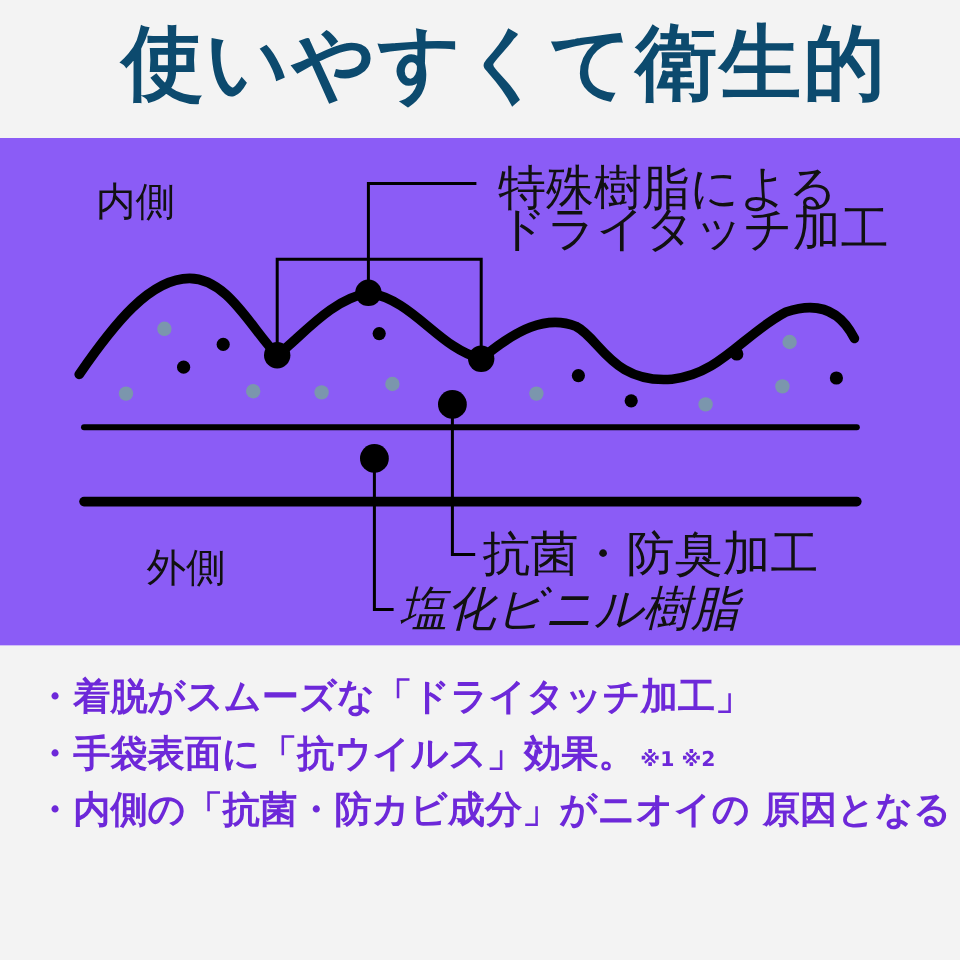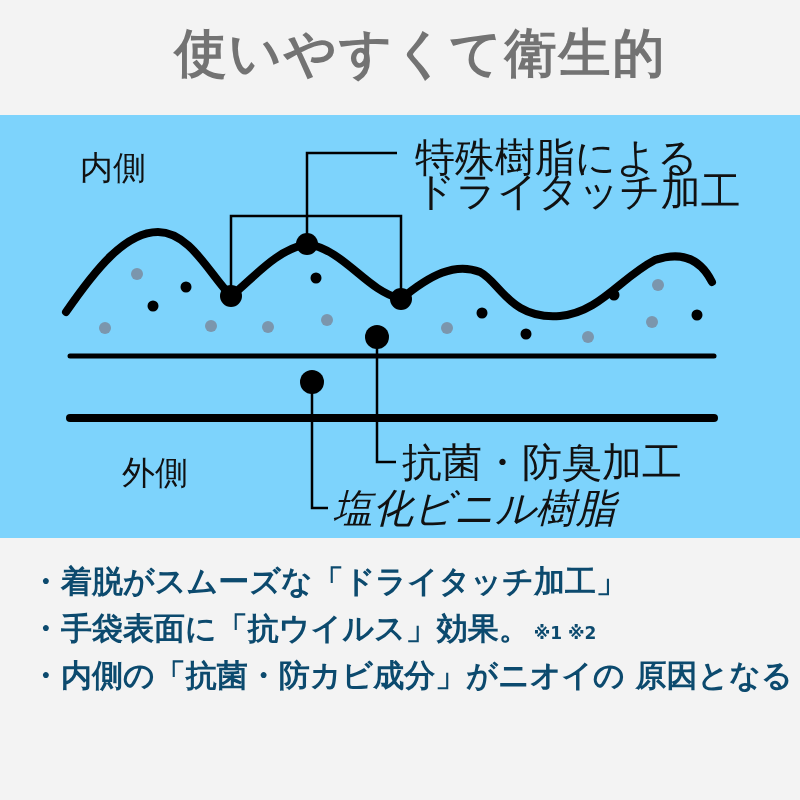--- a/index.html
+++ b/index.html
@@ -9,42 +9,42 @@
     font-family: "DejaVu Sans", "Liberation Sans", sans-serif;
     color: #111;
     position: relative;
   }
   .header {
     position: absolute; left: 0; top: 0; width: 800px; height: 115px;
     background: #f3f3f3;
     display: flex; align-items: center; justify-content: center;
   }
   .title {
-    font-size: 52px; font-weight: bold; color: #737373;
+    font-size: 68px; font-weight: bold; color: #0c4a6e;
     letter-spacing: 2px; margin-top: -8px; margin-left: 41px;
   }
   .diagram {
     position: absolute; left: 0; top: 115px; width: 800px; height: 423px;
-    background: #7dd3fc;
+    background: #8b5cf6;
   }
   .diagram svg { position: absolute; left: 0; top: 0; }
   .lbl {
     position: absolute; font-size: 33px; color: #111; white-space: nowrap;
     line-height: 1;
   }
   .lbl-big { font-size: 40px; }
   .footer {
     position: absolute; left: 0; top: 538px; width: 800px; height: 262px;
     background: #f3f3f3;
   }
   .bullets {
     position: absolute; left: 30px; top: 20px;
   }
   .bullet {
-    font-size: 31px; font-weight: bold; color: #0c4a6e; white-space: nowrap;
+    font-size: 31px; font-weight: bold; color: #6d28d9; white-space: nowrap;
     height: 47px; line-height: 47px;
   }
   .bullet .note { font-size: 17px; font-weight: bold; margin-left: 4px; }
   .bullet.cont { padding-left: 22px; }
   .notes { position: absolute; left: 28px; top: 196px; }
   .fn { font-size: 16.5px; color: #111; white-space: nowrap; height: 27px; line-height: 27px; }
 </style>
 </head>
 <body>
 

